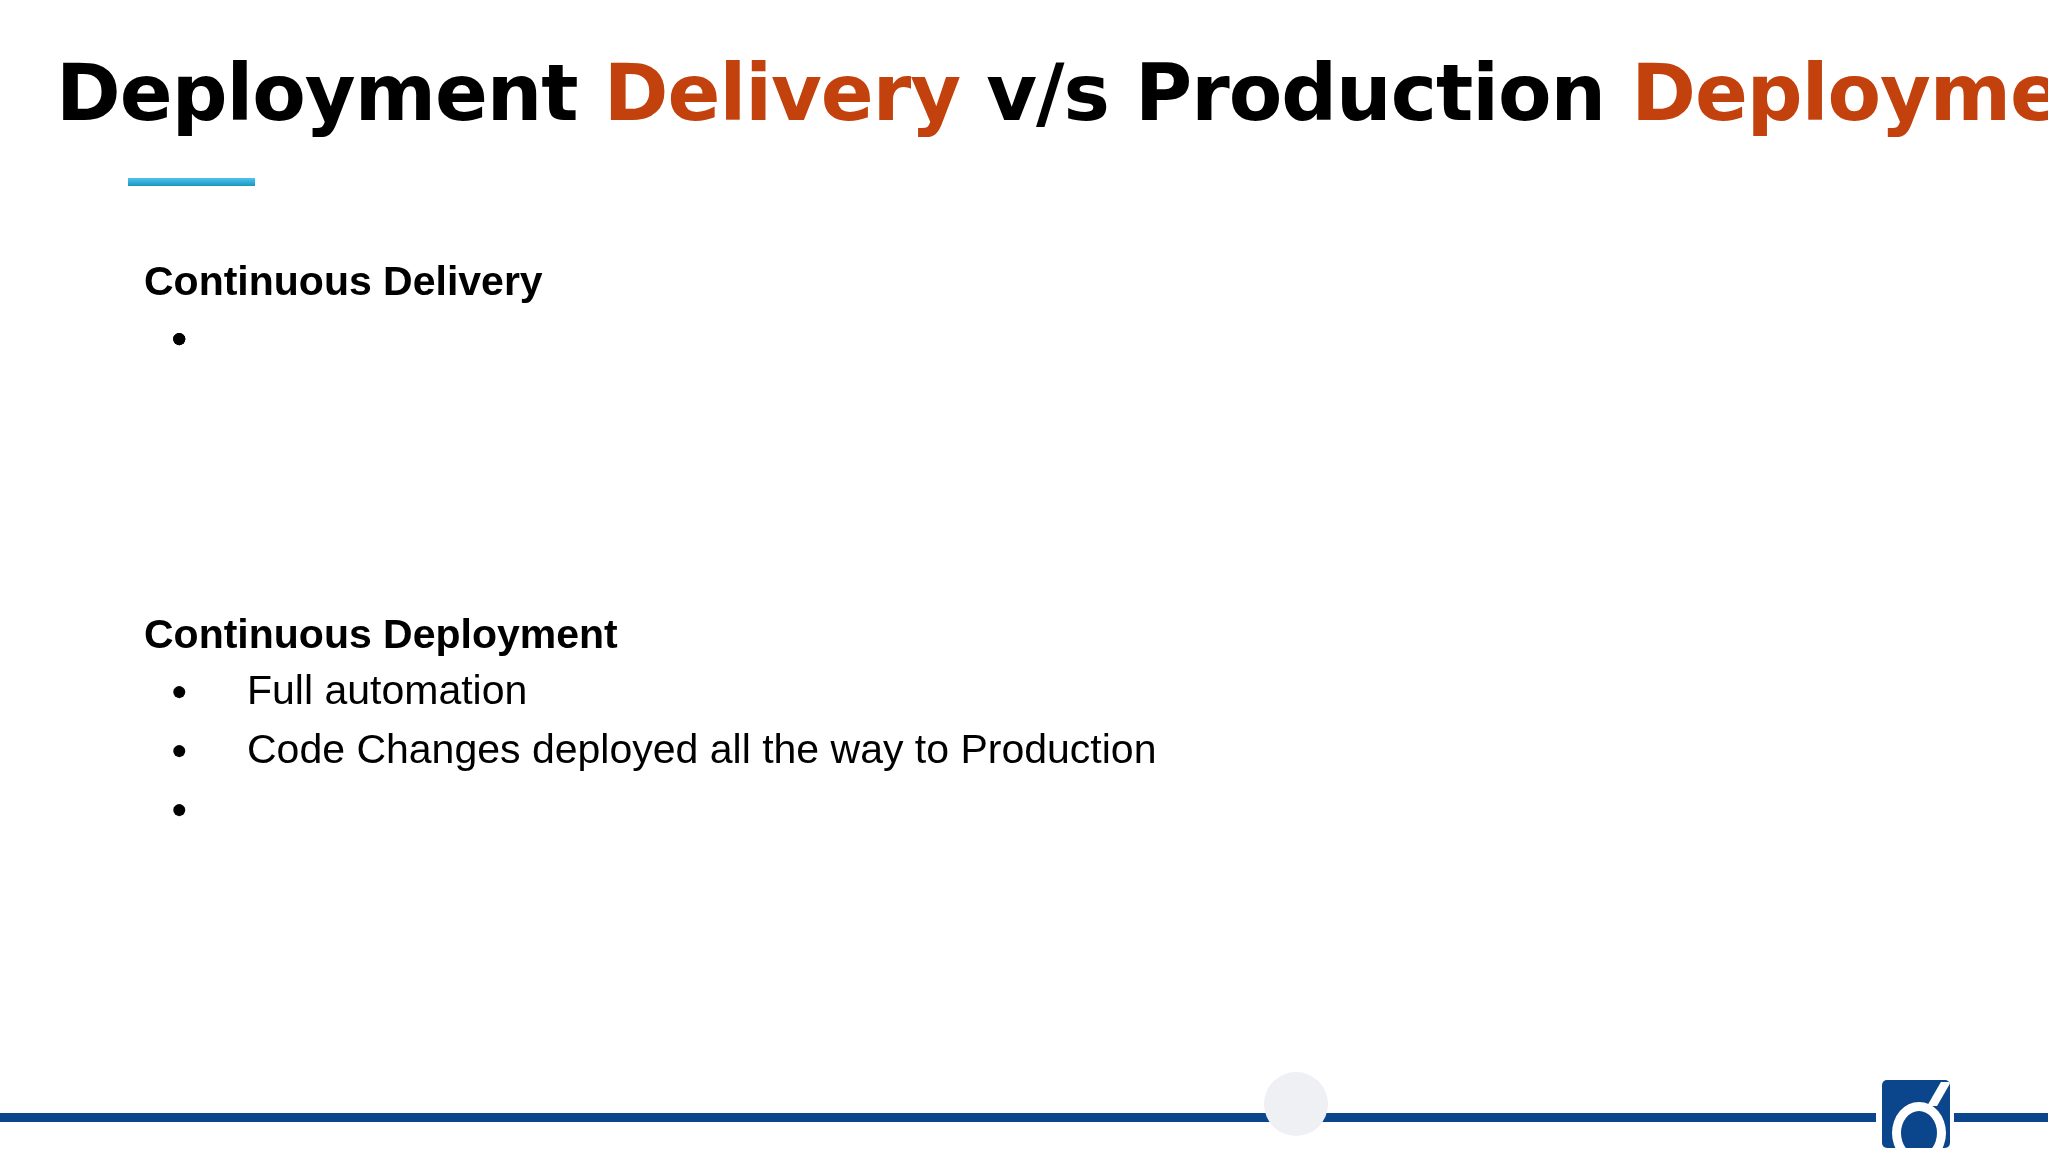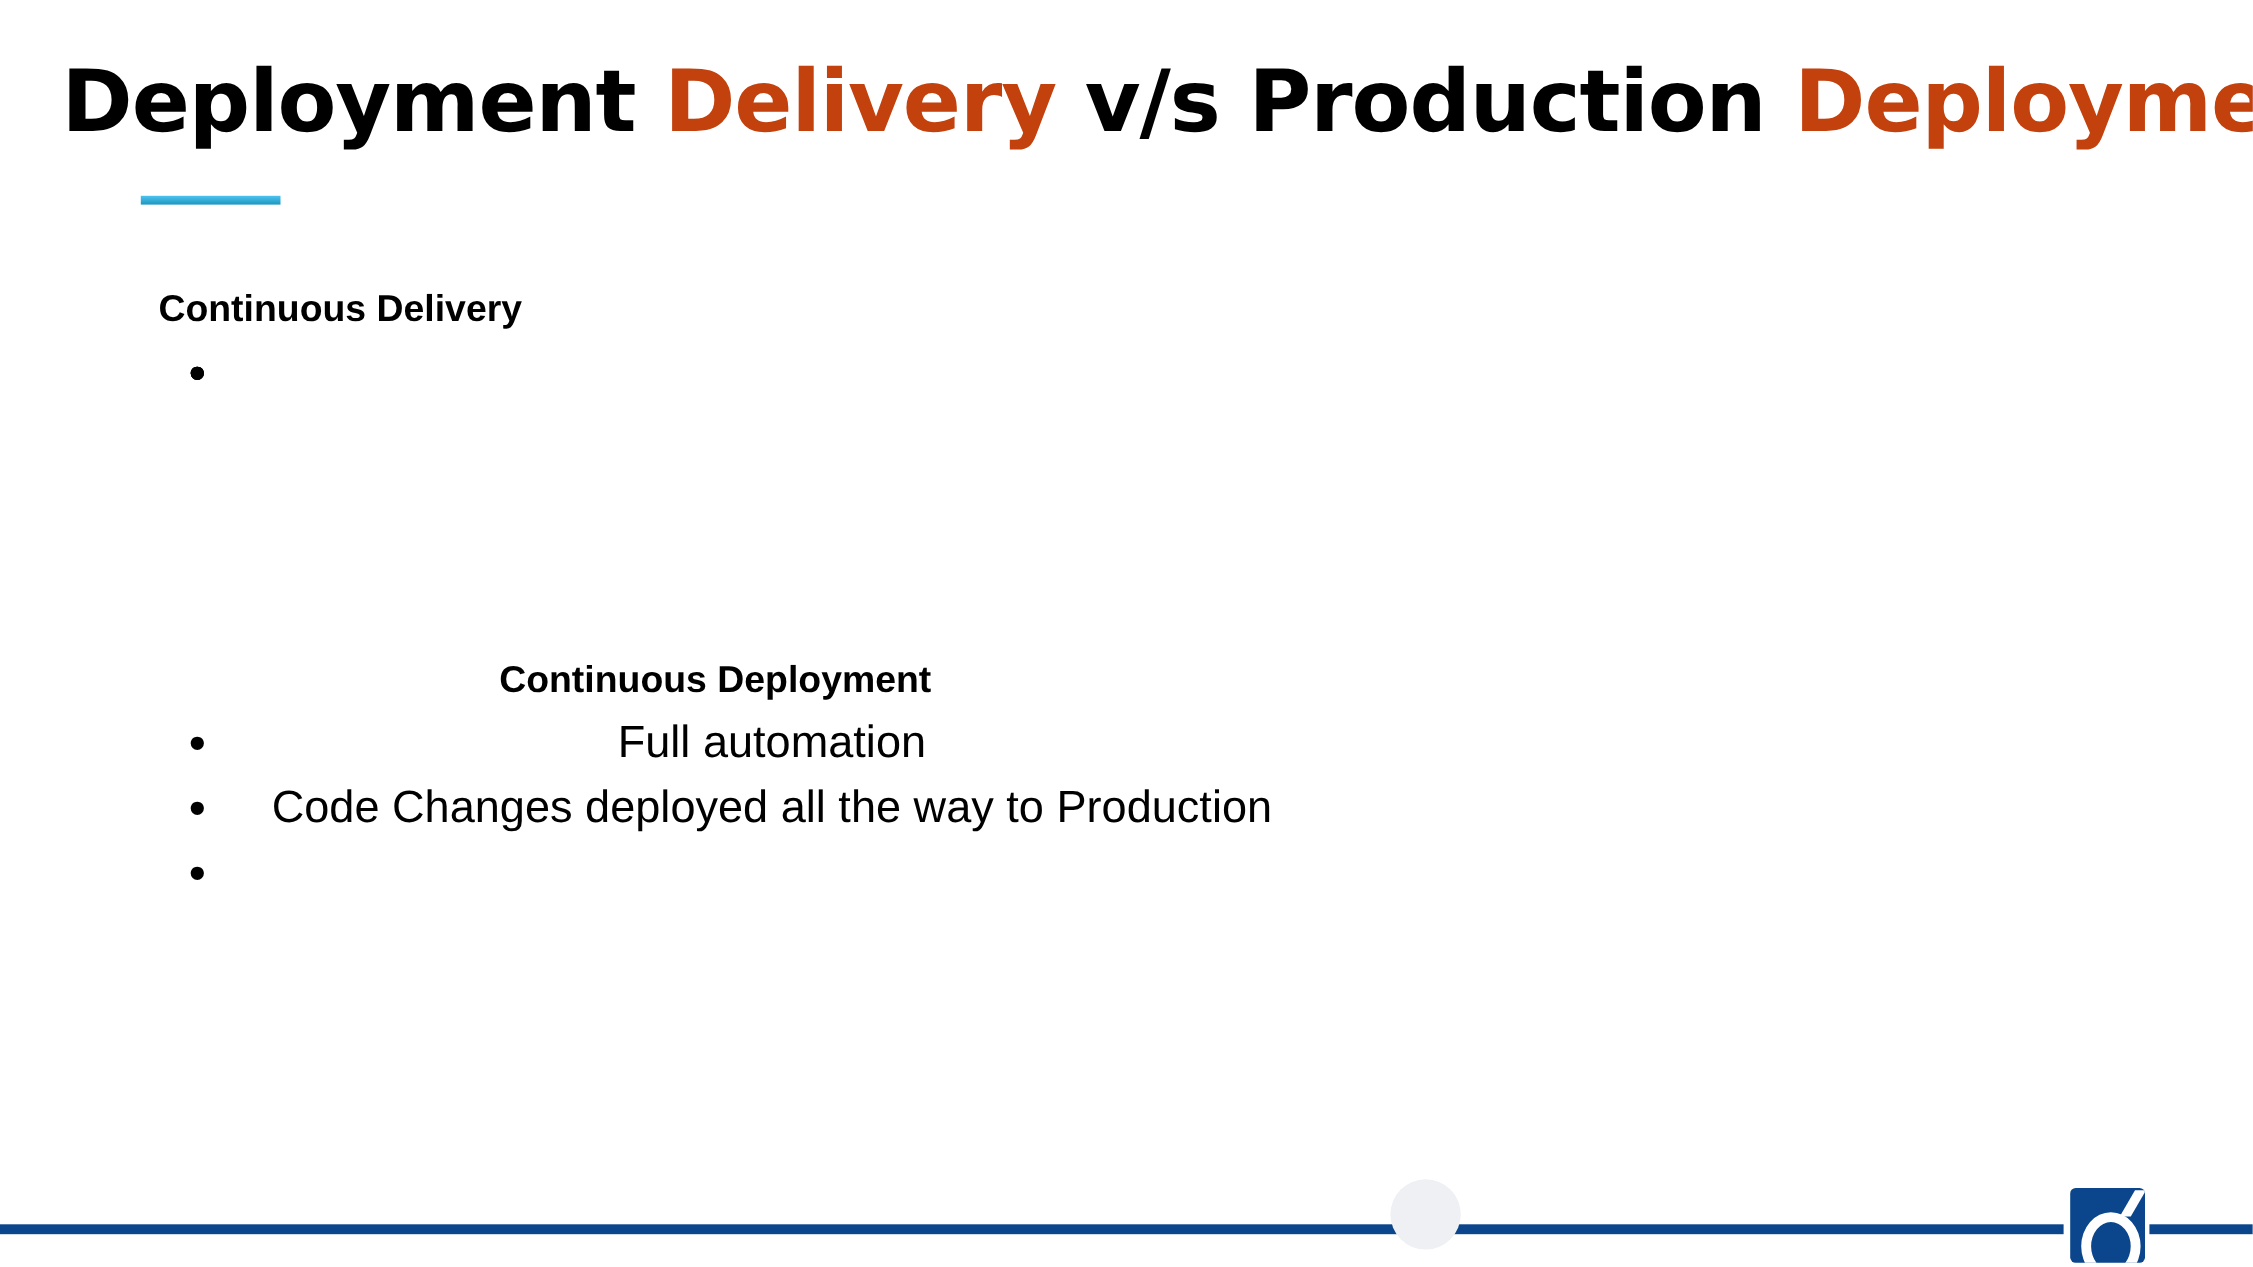--- a/index.html
+++ b/index.html
@@ -1,21 +1,21 @@
 <!DOCTYPE html>
 <html><head>
 <meta charset="utf-8">
 <style>
   html, body { margin:0; padding:0; }
   body { width:2048px; height:1152px; background:#ffffff; position:relative; overflow:hidden; font-family:"Liberation Sans", sans-serif; }
   .title { position:absolute; left:56px; top:48px; font-family:"DejaVu Sans", sans-serif; font-weight:bold; font-size:78px; letter-spacing:-1px; white-space:nowrap; color:#000; }
   .title .accent { color:#c2410c; }
   .underline { position:absolute; left:128px; top:178px; width:127px; height:8px; background:linear-gradient(#4ec3ef,#1b97bf); }
   .section { position:absolute; left:144px; }
-  .section h2 { margin:0; font-size:34px; font-weight:bold; color:#000; line-height:54px; }
+  .section h2 { margin:0; font-size:41px; font-weight:bold; color:#000; line-height:54px; }
   .section ul { list-style:none; margin:0; padding:0; }
   .section li { font-size:41px; line-height:59px; color:#000; position:relative; padding-left:103px; }
   .section li .bullet { position:absolute; left:27px; top:0; font-size:28px; }
   .bottom-line { position:absolute; left:0; top:1113px; width:2048px; height:9px; background:#0b468d; }
   .circle { position:absolute; left:1264px; top:1072px; width:64px; height:64px; border-radius:50%; background:#eef0f3; }
   .logo { position:absolute; left:1876px; top:1072px; width:78px; height:80px; background:#ffffff; }
   .logo .box { position:absolute; left:6px; top:8px; width:68px; height:68px; background:#0b468d; border-radius:5px; overflow:hidden; }
   .logo .o { position:absolute; left:10px; top:22px; width:36px; height:44px; border:9px solid #fff; border-radius:50%; }
   .logo .tick { position:absolute; left:52px; top:2px; width:10px; height:24px; background:#fff; transform:skewX(-30deg); }
 </style>
@@ -29,21 +29,21 @@
 
 <div class="section" style="top:254px;">
   <h2>Continuous Delivery</h2>
   <ul>
     <li><span class="bullet">●</span></li>
     <li><span class="bullet">●</span></li>
     <li><span class="bullet">●</span></li>
   </ul>
 </div>
 
-<div class="section" style="top:591px;text-align:center;">
+<div class="section" style="top:607px;">
   <h2>Continuous Deployment</h2>
   <ul>
     <li><span class="bullet">●</span><span>Full automation</span></li>
     <li><span class="bullet">●</span><span>Code Changes deployed all the way to Production</span></li>
     <li><span class="bullet">●</span></li>
   </ul>
 </div>
 
 <div class="bottom-line"></div>
 <div class="circle"></div>

